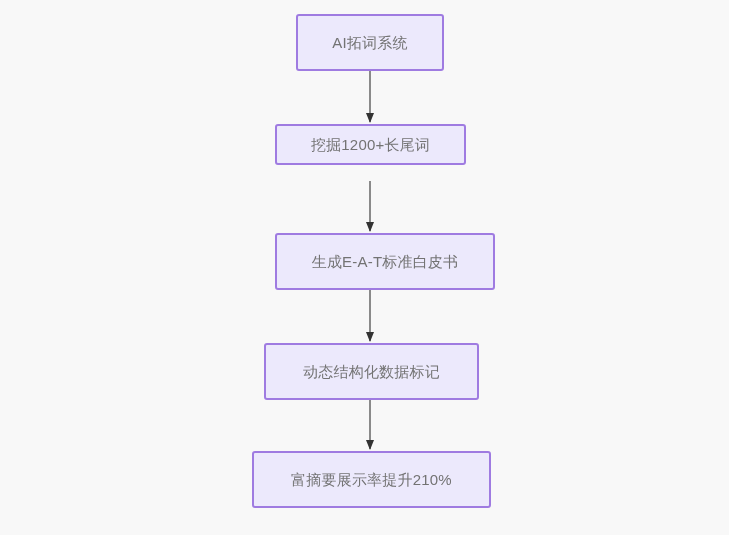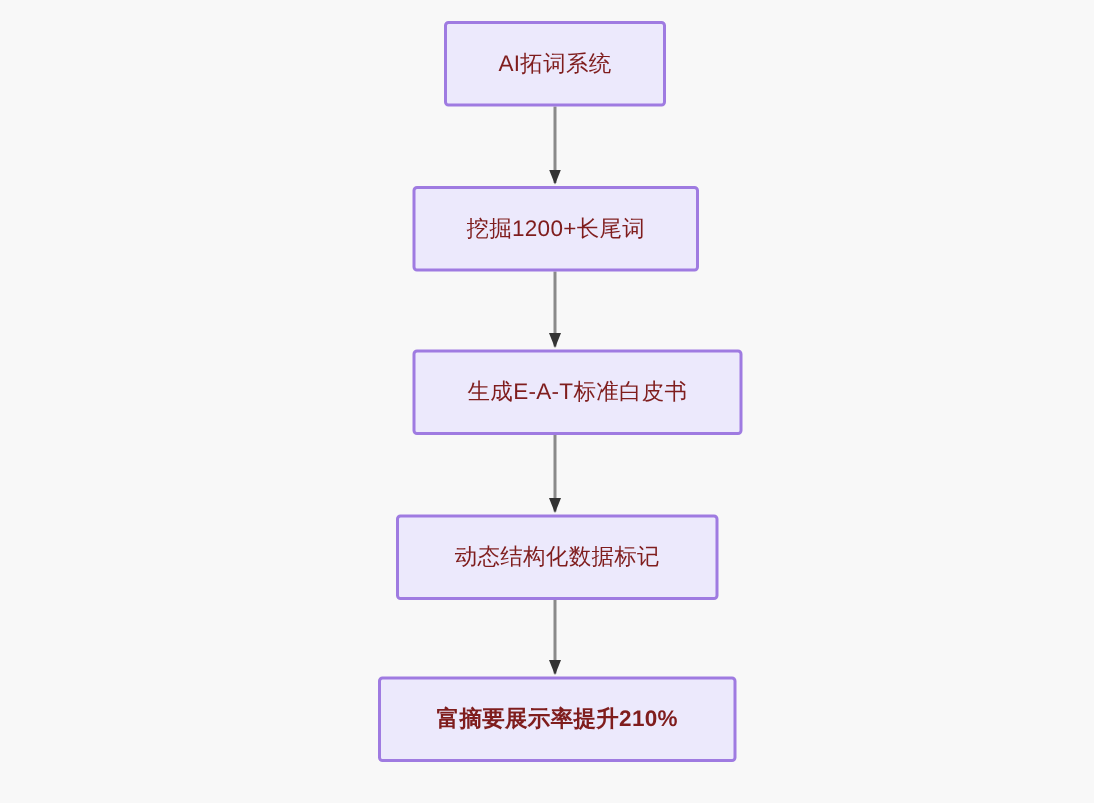--- a/index.html
+++ b/index.html
@@ -29,36 +29,36 @@
   }
   .node {
     position: absolute;
     box-sizing: border-box;
     background: #ece9fc;
     border: 2px solid #9f7be1;
     border-radius: 3px;
     display: flex;
     align-items: center;
     justify-content: center;
-    color: #7f1d1d;
+    color: #737373;
     font-size: 15px;
     line-height: 1.2;
     letter-spacing: 0.2px;
     white-space: nowrap;
   }
   .node-label {
     display: block;
     padding: 0 2px;
   }
   
   #node-1 { left: 296px; top: 14px;  width: 148px; height: 57px; }
-  #node-2 { left: 275px; top: 124px; width: 191px; height: 57px; }
+  #node-2 { left: 275px; top: 124px; width: 191px; height: 41px; }
   #node-3 { left: 275px; top: 233px; width: 220px; height: 57px; }
   #node-4 { left: 264px; top: 343px; width: 215px; height: 57px; }
-  #node-5 { left: 252px; top: 451px; width: 239px; height: 57px; font-weight: bold; }
+  #node-5 { left: 252px; top: 451px; width: 239px; height: 57px; }
 </style>
 </head>
 <body>
 
 <div id="flow-canvas">
 
   <svg class="edge-layer" width="729" height="535" viewBox="0 0 729 535" xmlns="http://www.w3.org/2000/svg">
     <defs>
       <marker id="arrowhead" markerWidth="10" markerHeight="8" refX="9" refY="4" orient="auto" markerUnits="userSpaceOnUse">
         <path d="M0,0 L10,4 L0,8 z" fill="#333333"></path>

